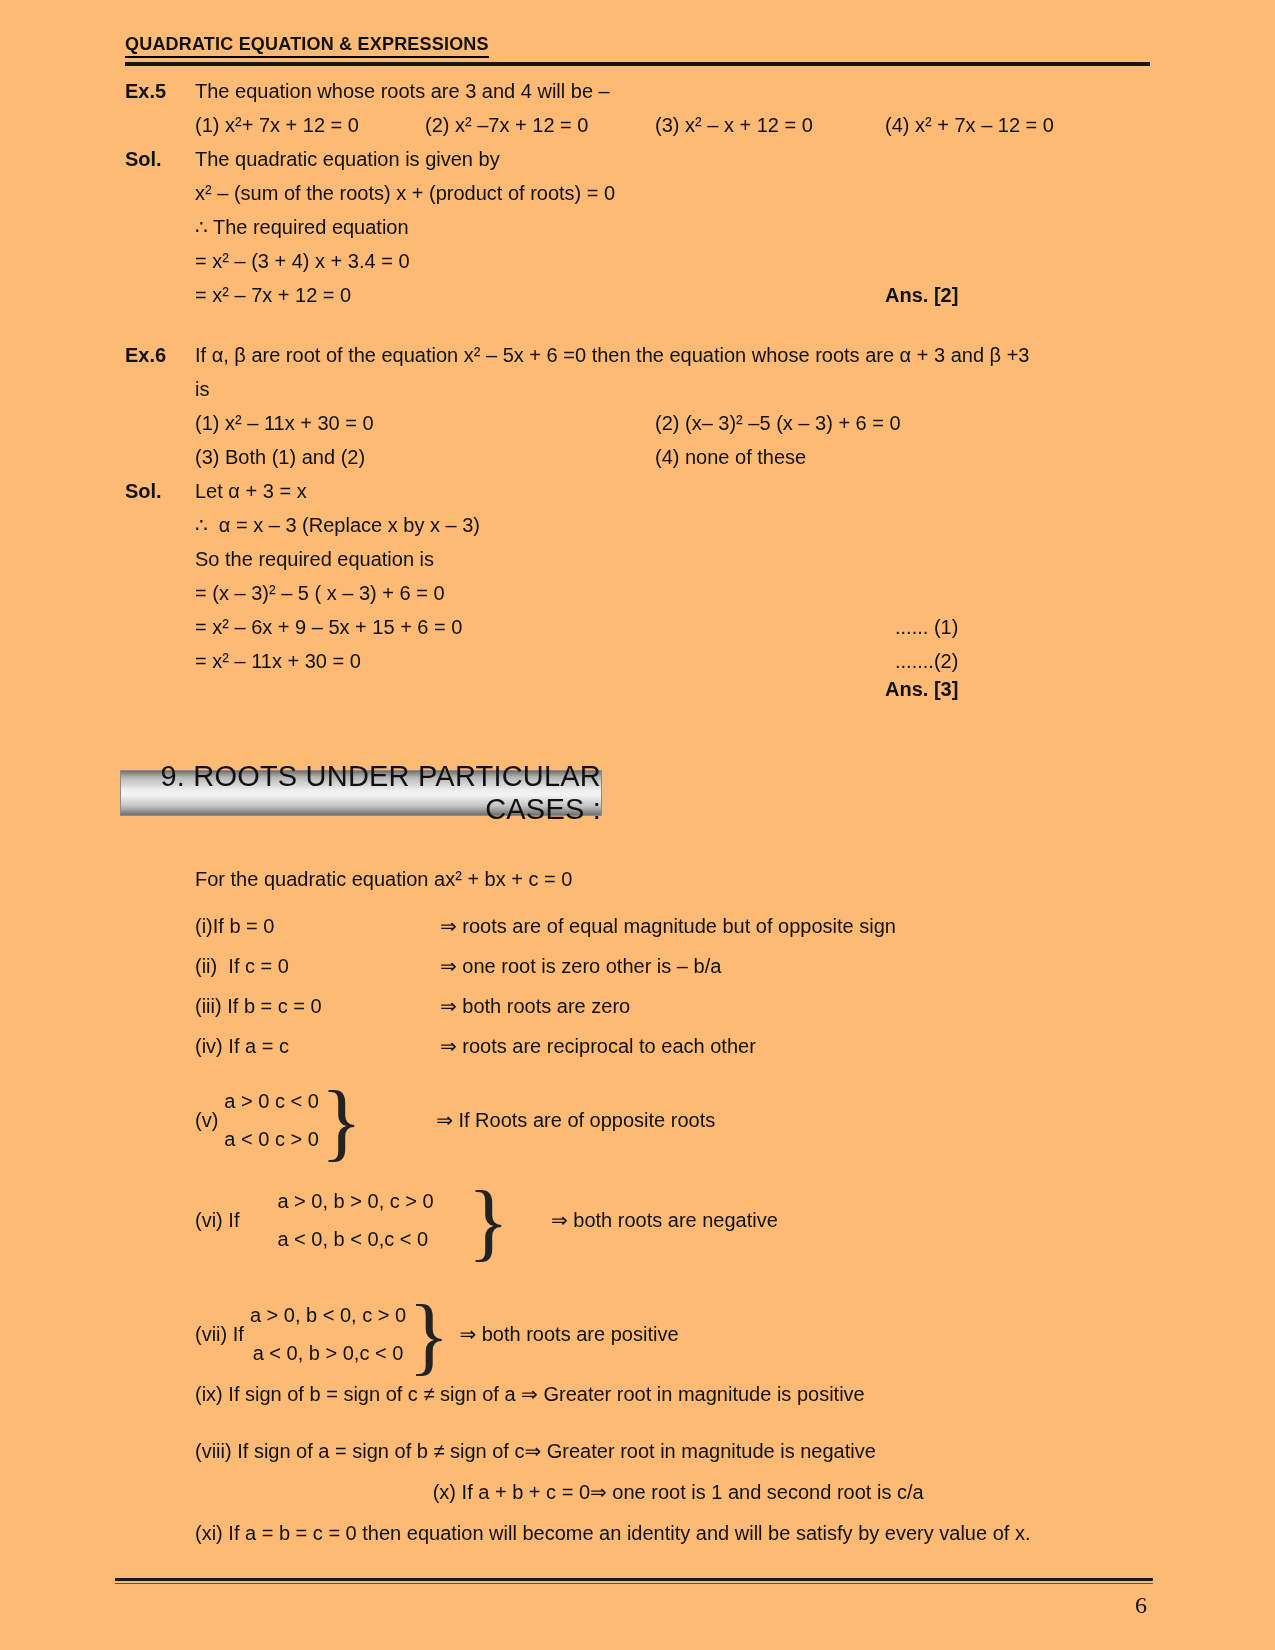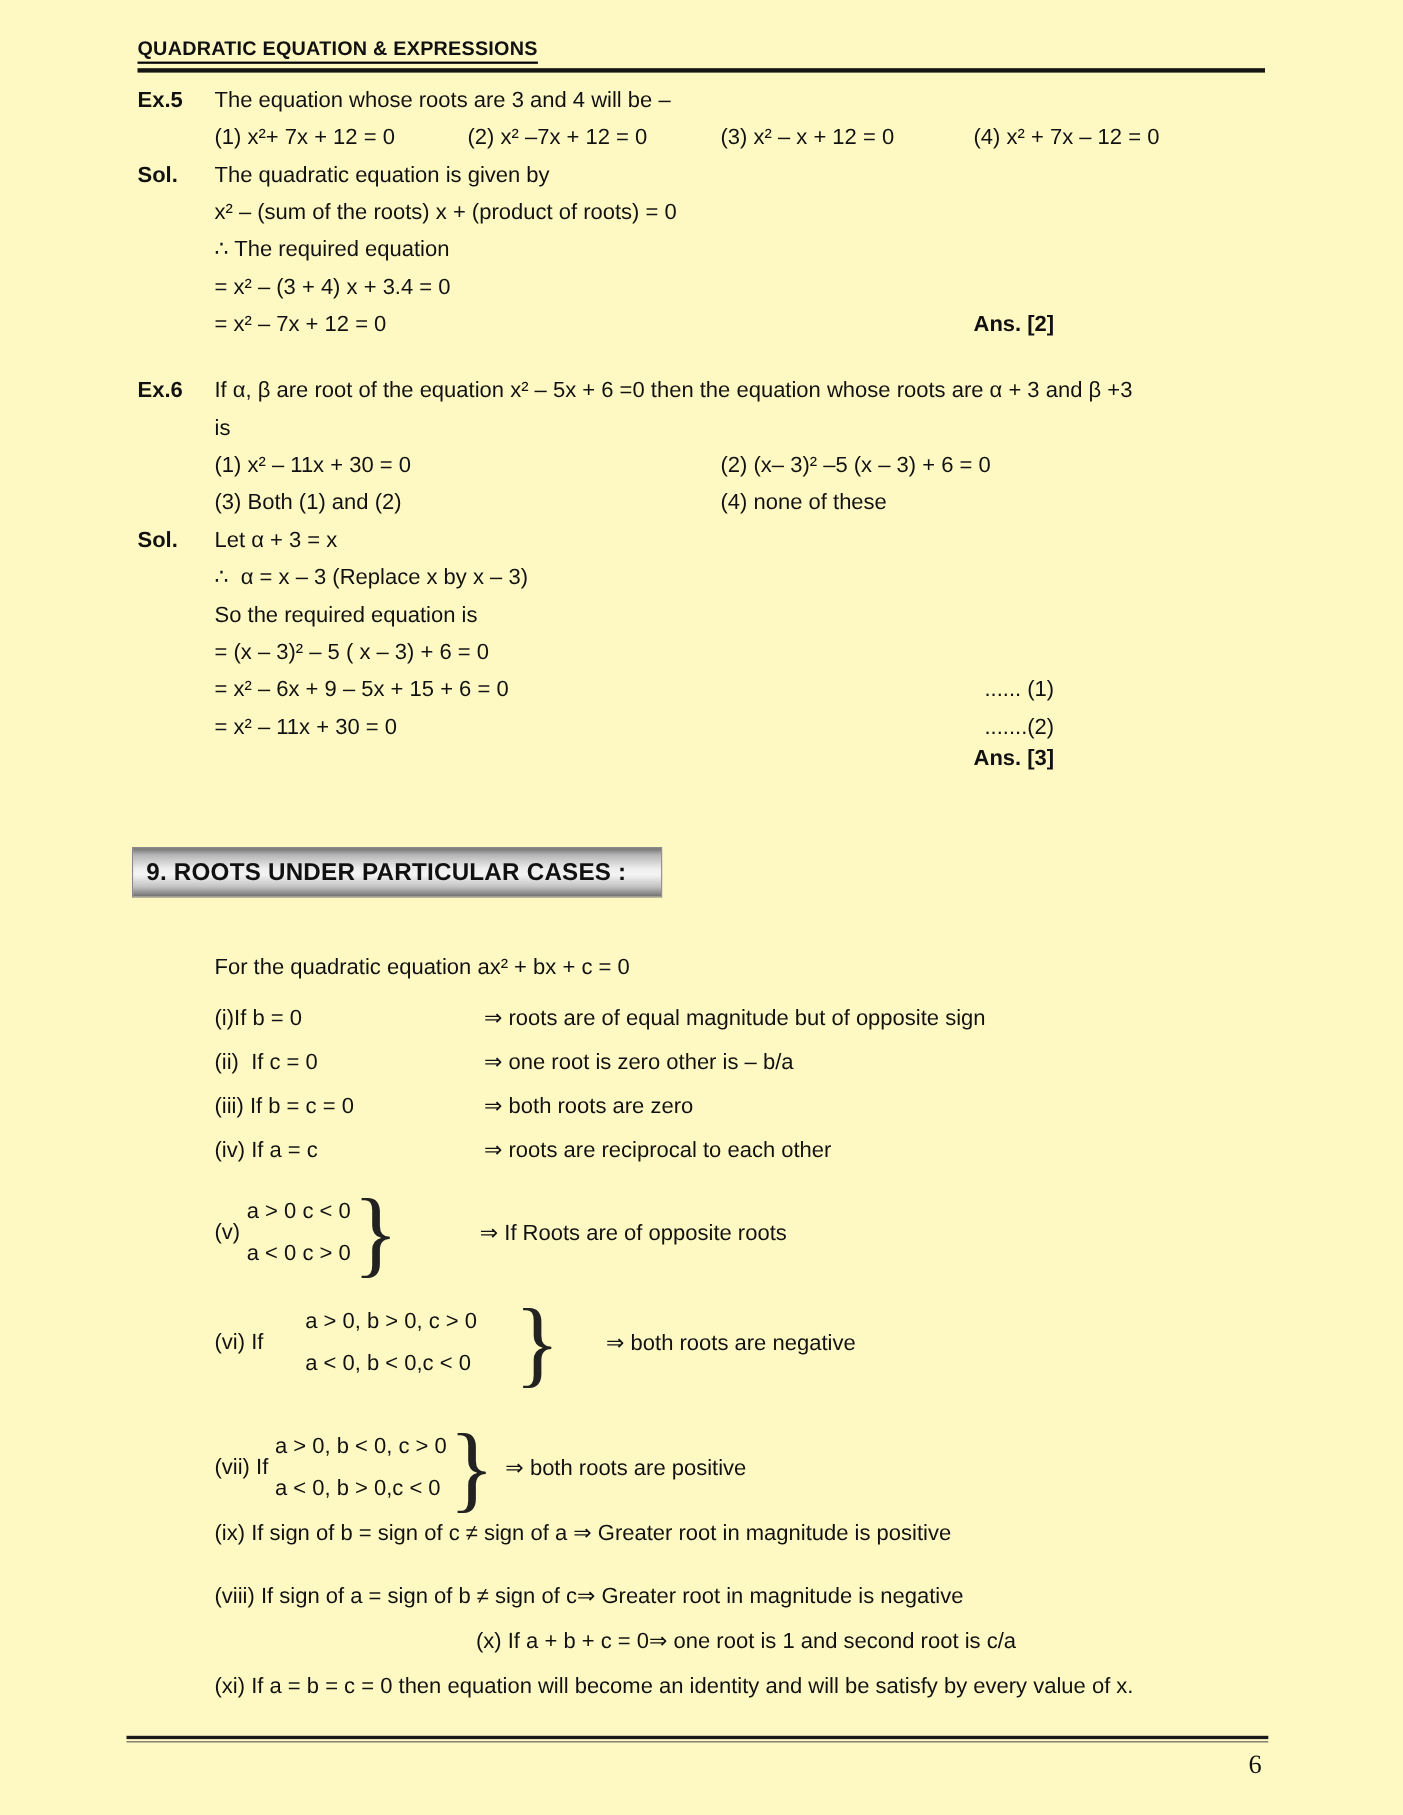--- a/index.html
+++ b/index.html
@@ -1,20 +1,20 @@
 <!DOCTYPE html>
 <html><head>
 <meta charset="utf-8">
 <style>
   * { margin:0; padding:0; box-sizing:border-box; }
   html,body { background:#ffffff; }
   body { font-family:"Liberation Sans", sans-serif; color:#111; }
   .page {
     position:relative; width:1275px; height:1650px; overflow:hidden;
-    background:#fef9c3; padding:34px 125px 0 125px;
+    background:#fdba74; padding:34px 125px 0 125px;
   }
   [data-bind] { white-space:pre-wrap; }
   .nowrap { white-space:nowrap !important; }
 
   
   .doc-title {
     display:inline-block; font-size:18px; font-weight:bold; letter-spacing:.2px;
     line-height:20px; border-bottom:2px solid #000; padding-bottom:2px;
   }
   .rule-thick { margin-top:4px; height:4px; background:#151515; }
@@ -37,21 +37,21 @@
   .ans-row { position:relative; height:34px; }
   .ex6 { margin-top:26px; }
 
   
   .section-banner {
     margin-top:58px; margin-left:-5px; width:482px; height:46px;
     display:flex; align-items:center; padding-left:12px;
     background:linear-gradient(180deg,#6f6f6f 0%,#b5b5b5 14%,#ededed 42%,#f4f4f4 55%,#c2c2c2 80%,#6f6f6f 100%);
     border:1px solid #8a8a8a;
   }
-  .section-banner span { font-size:22px; font-weight:bold; letter-spacing:.2px;text-align:right; }
+  .section-banner span { font-size:29px; font-weight:normal; letter-spacing:.2px;text-align:right; }
 
   
   .s9 { margin-left:70px; font-size:20px; }
   .intro { margin-top:48px; line-height:30px; }
   .cases { margin-top:12px; }
   .case-row { display:flex; line-height:40px; }
   .case-row .cond { flex:0 0 245px; }
   .case-row.wide .cond { flex:0 0 395px;text-align:right; }
   .case-row .res { flex:1; }
 
@@ -60,21 +60,21 @@
   .b-stack { display:flex; flex-direction:column; }
   .b-stack div { line-height:38px; }
   .b-brace {
     font-family:"Liberation Serif", serif; font-size:86px; font-weight:400;
     line-height:80px; transform:scaleY(1.02); margin-left:2px; color:#222;
   }
   .braced.v5 { margin-top:14px; }
   .braced.v5 .b-res { margin-left:74px; }
   .braced.v6 { margin-top:20px;gap:32px; }
   .braced.v6 .b-res { margin-left:10px; }
-  .braced.v7 { margin-top:34px; }
+  .braced.v7 { margin-top:34px;text-align:center; }
   .braced.v7 .b-res { margin-left:10px; }
 
   .tail { line-height:41px; }
   .tail-first { margin-top:16px; }
 
   
   .footer { position:absolute; left:115px; right:122px; top:1578px; }
   .f-rule-thick { height:3px; background:#1a1a1a; }
   .f-rule-thin { margin-top:2px; height:1px; background:#555; }
   .page-number {

